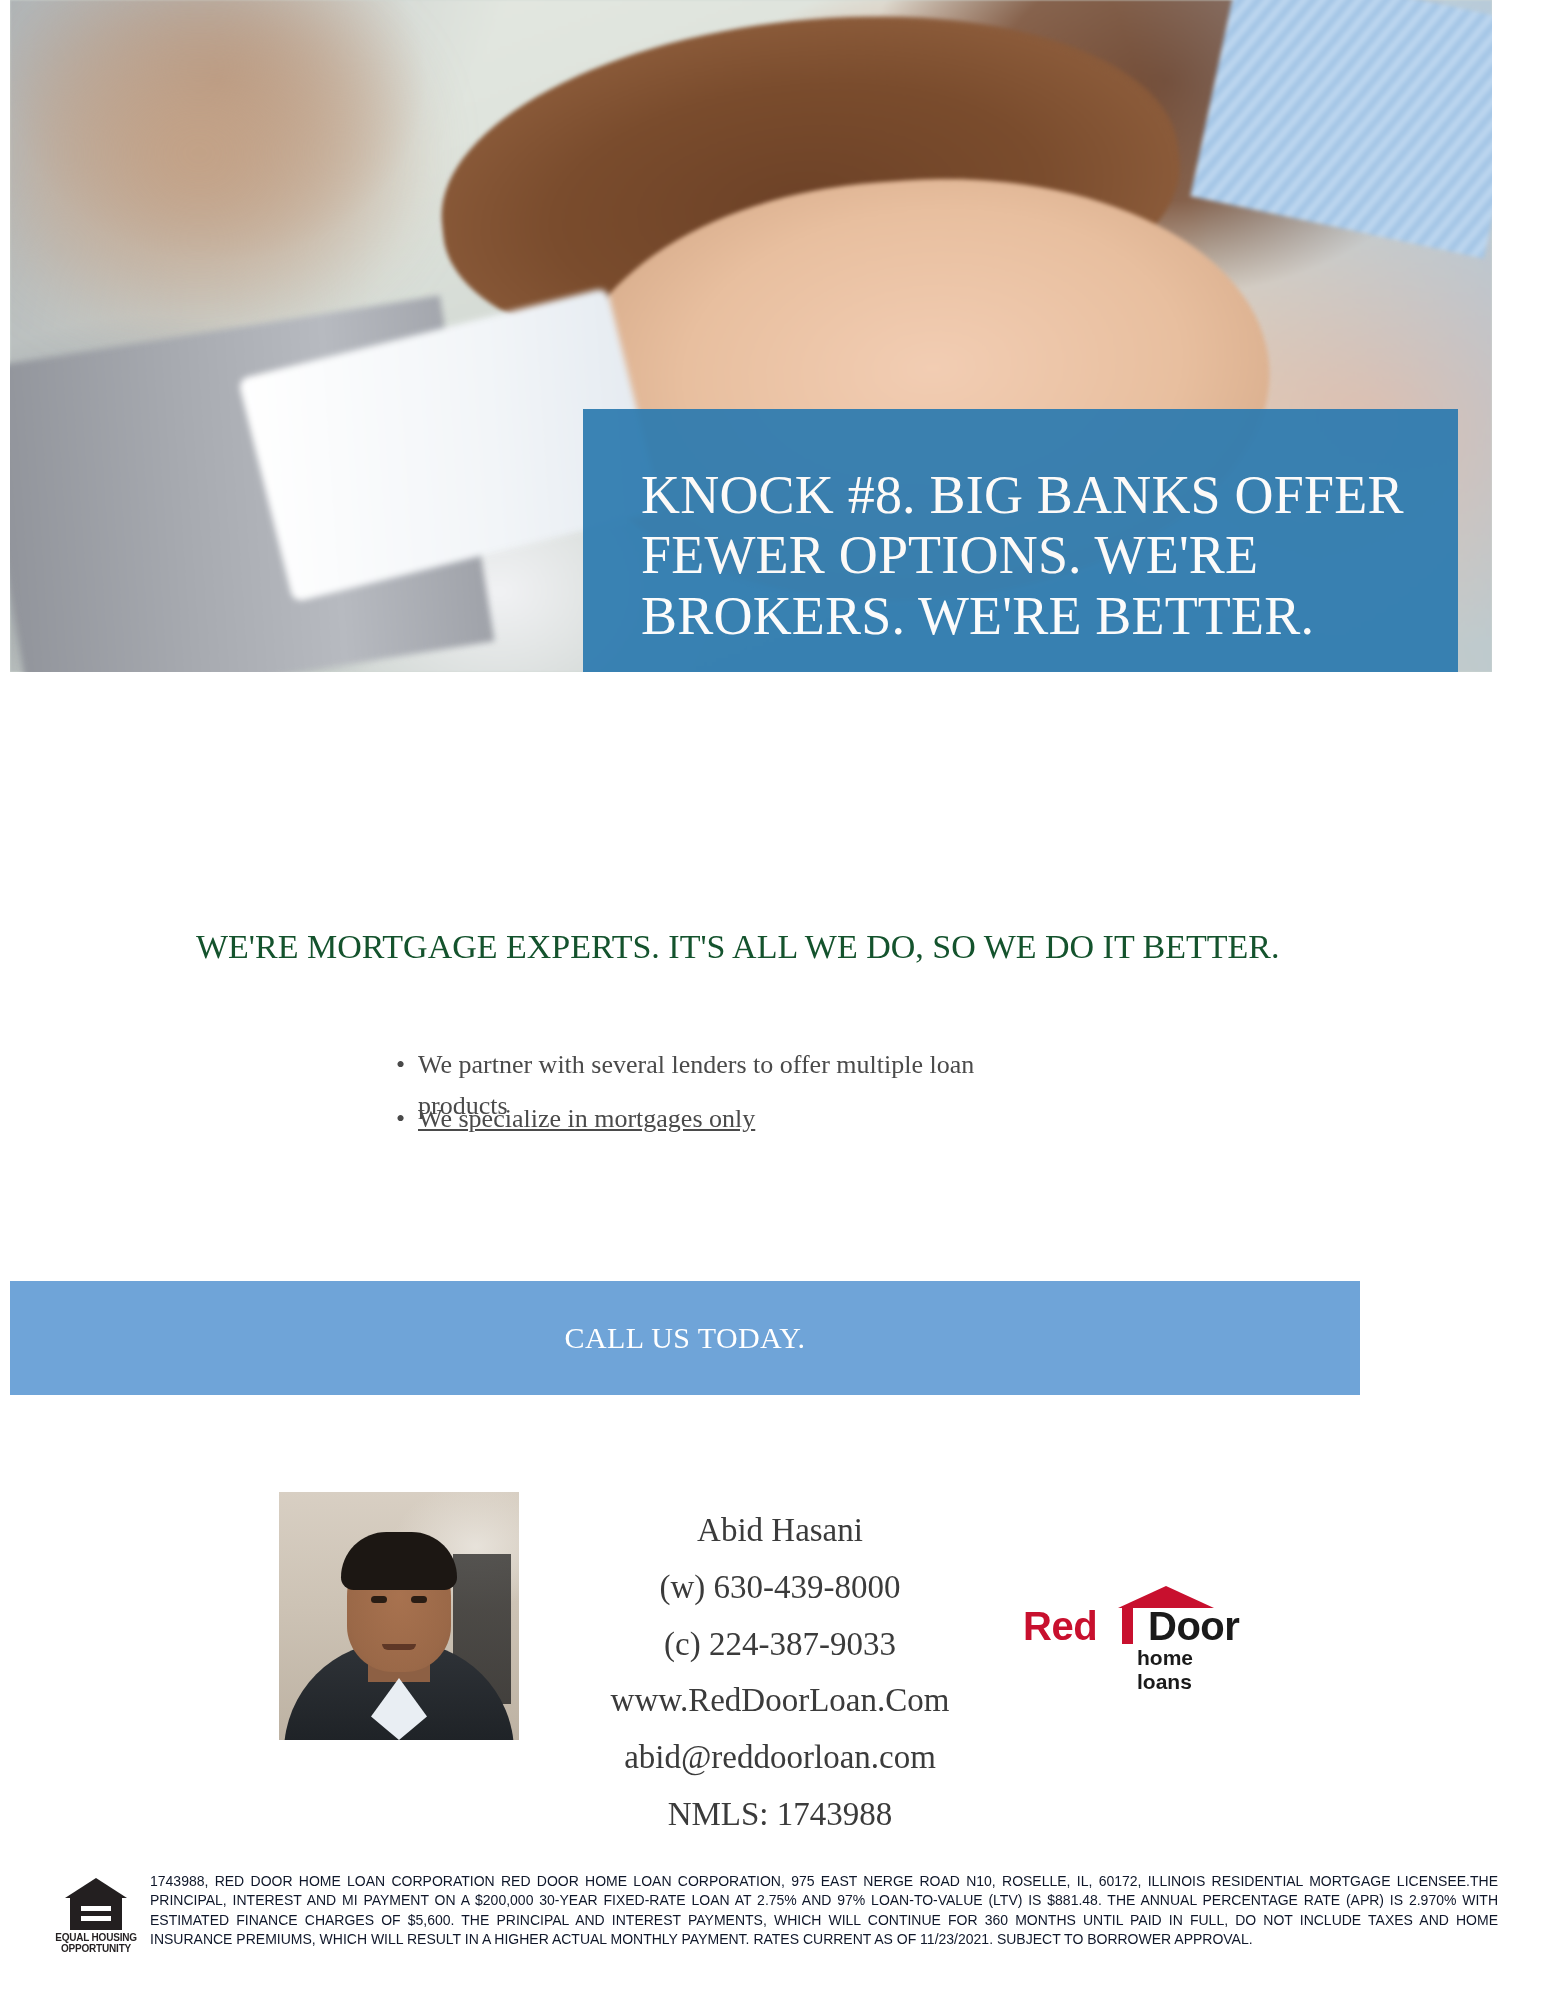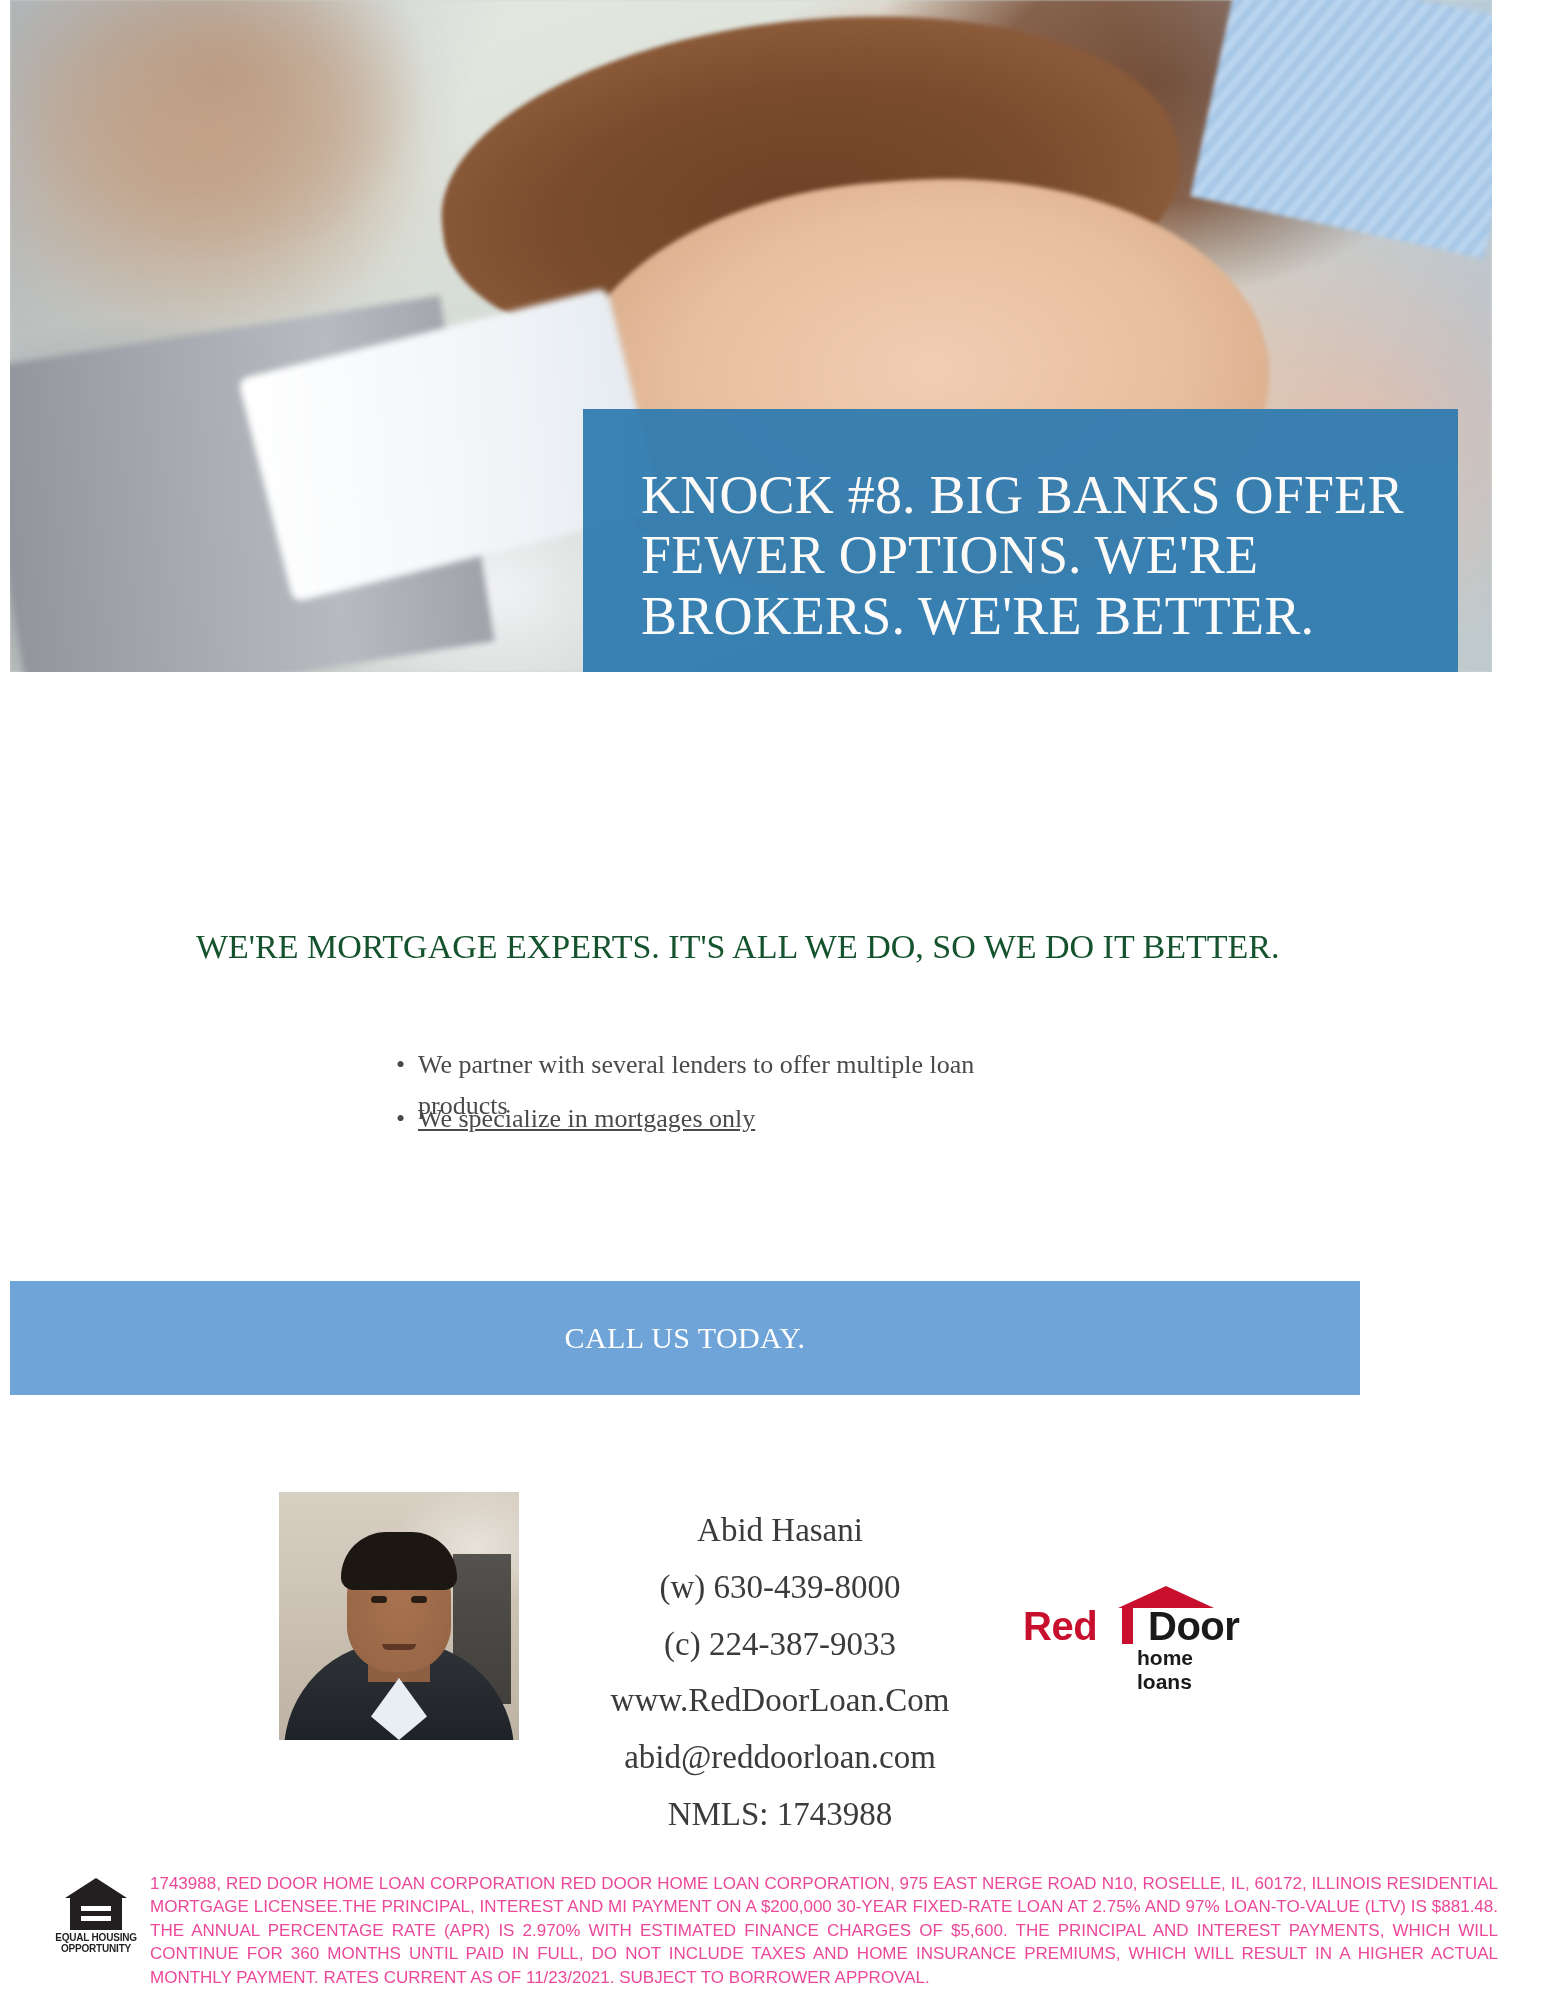--- a/index.html
+++ b/index.html
@@ -377,23 +377,23 @@
     margin-top: 2px;
     letter-spacing: -0.2px;
   }
 
   .disclaimer {
     position: absolute;
     left: 150px;
     top: 1872px;
     width: 1348px;
     font-family: "Liberation Sans", sans-serif;
-    font-size: 17px;
+    font-size: 14px;
     line-height: 1.38;
-    color: #ec4899;
+    color: #0f172a;
     text-align: justify;
   }
 </style>
 </head>
 <body>
 
 <div class="hero">
   <div class="hero-photo"></div>
   <div class="hero-blur-left"></div>
   <div class="hero-sleeve-right"></div>

